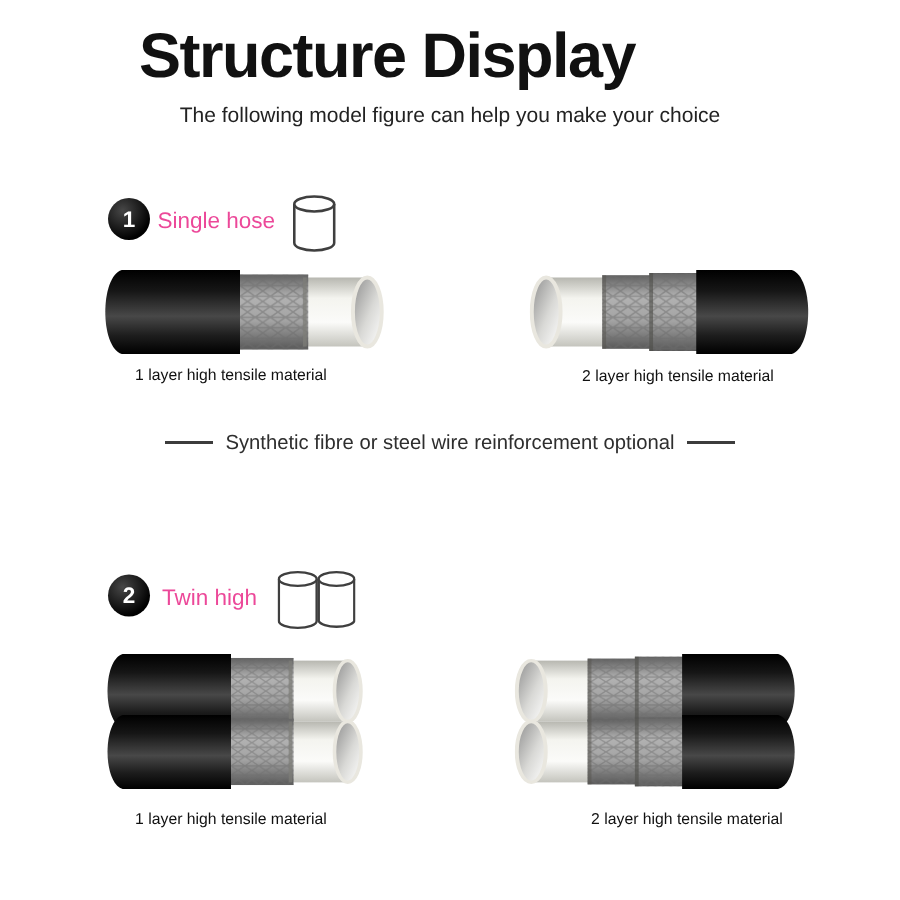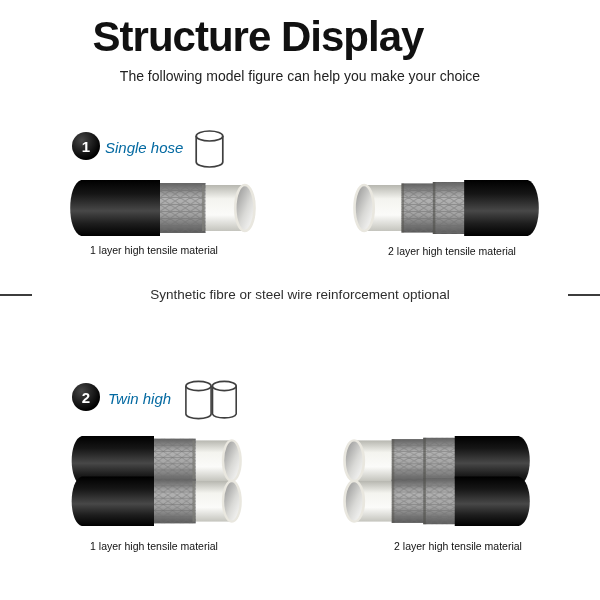--- a/index.html
+++ b/index.html
@@ -8,39 +8,39 @@
   .page-title{position:absolute;top:13px;left:0;width:516px;margin:0;text-align:center;
         font-size:42px;font-weight:bold;letter-spacing:-1px;color:#111;}
   .subtitle{position:absolute;top:68px;left:0;width:600px;margin:0;text-align:center;
         font-size:14px;color:#222;}
   .badge{position:absolute;width:28px;height:28px;border-radius:50%;
         background:radial-gradient(circle at 35% 30%,#474747,#000 72%);
         color:#fff;display:flex;align-items:center;justify-content:center;
         font-size:15px;font-weight:bold;}
   .b1{left:72px;top:132px;}
   .b2{left:72px;top:383px;}
-  .sname{position:absolute;font-size:15px;color:#0369a1;font-style:italic;}
+  .sname{position:absolute;font-size:15px;color:#ec4899;}
   .n1{left:105px;top:139px;}
   .n2{left:108px;top:390px;}
   .cyl-icon{position:absolute;}
   .i1{left:194px;top:130px;}
   .i2{left:185px;top:380px;}
   .hose{position:absolute;}
   .h1l{left:64px;top:180px;}
   .h1r{left:353px;top:180px;}
   .h2l{left:66px;top:436px;}
   .h2r{left:343px;top:436px;}
   .hlabel{position:absolute;width:192px;text-align:center;font-size:10.5px;color:#111;}
   .l1l{left:58px;top:244px;}
   .l1r{left:356px;top:245px;}
   .l2l{left:58px;top:540px;}
   .l2r{left:362px;top:540px;}
   .divider{position:absolute;left:0;width:600px;display:flex;align-items:center;
         justify-content:center;gap:8px;color:#2e2e2e;}
-  .d1{top:287px;justify-content:space-between;}
+  .d1{top:287px;}
   .d2{top:573px;}
   .divider .note{font-size:13.5px;white-space:nowrap;}
   .divider .line{width:32px;height:0;border-top:2px solid #3c3c3c;}
 </style>
 </head>
 <body>
 
 <div class="page">
 
   <svg width="0" height="0" style="position:absolute" aria-hidden="true">

